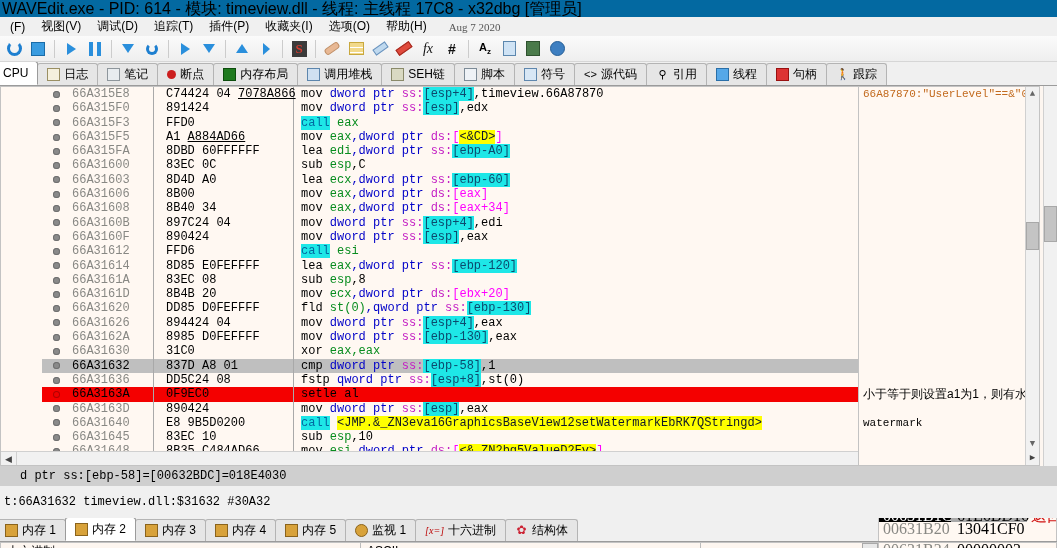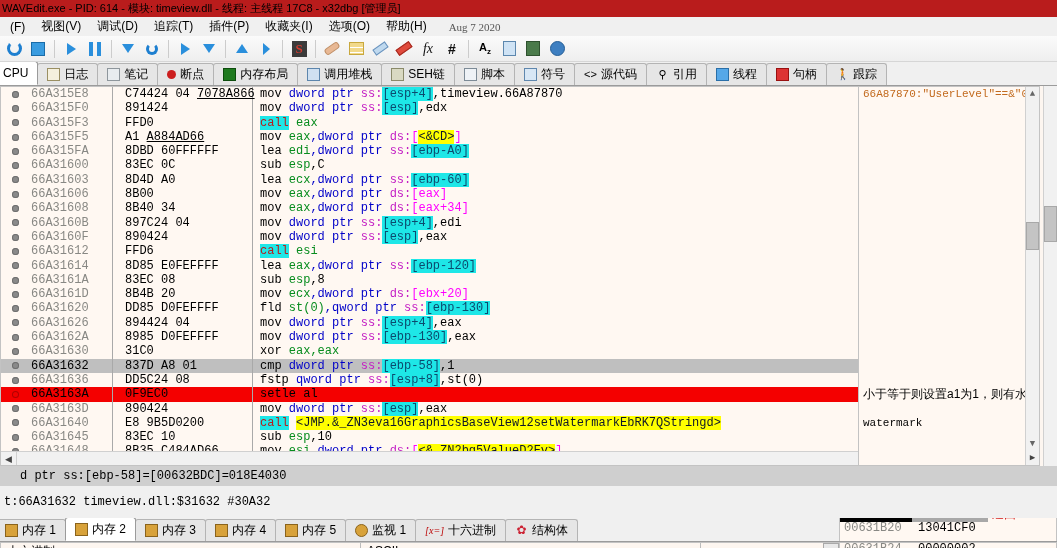--- a/index.html
+++ b/index.html
@@ -10,22 +10,22 @@
     font-family: "Liberation Sans", sans-serif;
     font-size: 12px;
     color: #000;
   }
   #app { position: relative; width: 1057px; height: 548px; background:#f0f0f0; }
 
   
   .titlebar {
     height: 17px; line-height: 17px;
     padding-left: 2px;
-    font-size: 11px;
-    background: #b91c1c;
+    font-size: 16px;
+    background: #0369a1;
     white-space: nowrap;
     overflow: hidden;
   }
 
   
   .menubar {
     height: 19px;
     display: flex; align-items: center;
     background: #f0f0f0;
     padding-left: 2px;
@@ -137,20 +137,21 @@
     border: 1px solid #c3c3c3;
     border-right: none;
     overflow: hidden;
   }
   .disasm {
     font-family: "Liberation Mono", "DejaVu Sans Mono", monospace;
     font-size: 12px;
     line-height: 14.3px;
     white-space: pre;
     position: relative;
+    margin-left: 41px;
   }
   .row { display: flex; height: 14.3px; align-items: center; }
   .row.sel   { background: #bfbfbf; }
   .row.bp    { background: #f40000; }
   .col-gut {
     width: 28px; flex: none;
     display: flex; align-items: center; justify-content: center;
   }
   .dot { width:7px;height:7px;border-radius:50%;background:#8a8a8a; box-shadow: inset 0 0 0 1px #6f6f6f; }
   .dot.red { background:#f00000; box-shadow: inset 0 0 0 1px #b00000; }
@@ -164,21 +165,21 @@
   .col-bytes {
     width: 140px; flex: none;
     color: #000;
     padding-left: 12px;
     border-right: 1px solid #a9a9a9;
   }
   .col-instr { flex: 1; padding-left: 7px; overflow: hidden; }
 
   
   .mn    { color:#000; }
-  .mn-hl { background:#1ee7e7; color:#b91c1c; }
+  .mn-hl { background:#1ee7e7; color:#0369a1; }
   .reg   { color:#078c1e; }
   .seg   { color:#c41fc4; }
   .brk   { color:#0c4a6e; background:#1ee7e7; }
   .brk2  { color:#ff00ff; }
   .hl-y  { background:#ffff00; color:#0f172a; }
   .ptr   { color:#0000c8; }
 
   
   .cmt-wrap {
     width: 182px; flex: none;
@@ -242,25 +243,25 @@
 
   
   .bottomrow { display:flex; height:19px; }
   .dumpcols {
     flex: 1; display:flex; background:#fdf6f0;
     border:1px solid #c3c3c3; border-right:none;
     font-size:12px; align-items:center;
   }
   .dumph { padding-left:6px; border-right:1px solid #bbb; height:17px; line-height:17px; }
   .regpane {
-    width: 218px; flex:none;
+    width: 179px; flex:none;
     background:#fff8f2;
     border:1px solid #c3c3c3;
-    font-family:Liberation Mono, monospace;
-    font-size:12px;
+    font-family:Liberation Serif, serif;
+    font-size:16px;
     overflow:hidden;
   }
   .regrow { display:flex; height:13px; line-height:13px; }
   .regaddr { width:72px; padding-left:4px; color:#888884; }
   .regval  { width:76px; padding-left:6px; color:#000; }
   .regnote { color:#d01010; padding-left:4px; }
   .regrow.first .regaddr { background:#000; color:#fff; }
   .regrow.first .regval  { background:#a8a8a8; color:#000; }
   .smallbtn {
     width:16px;height:17px;border:1px solid #a9a9a9;background:#e9e9e9;

